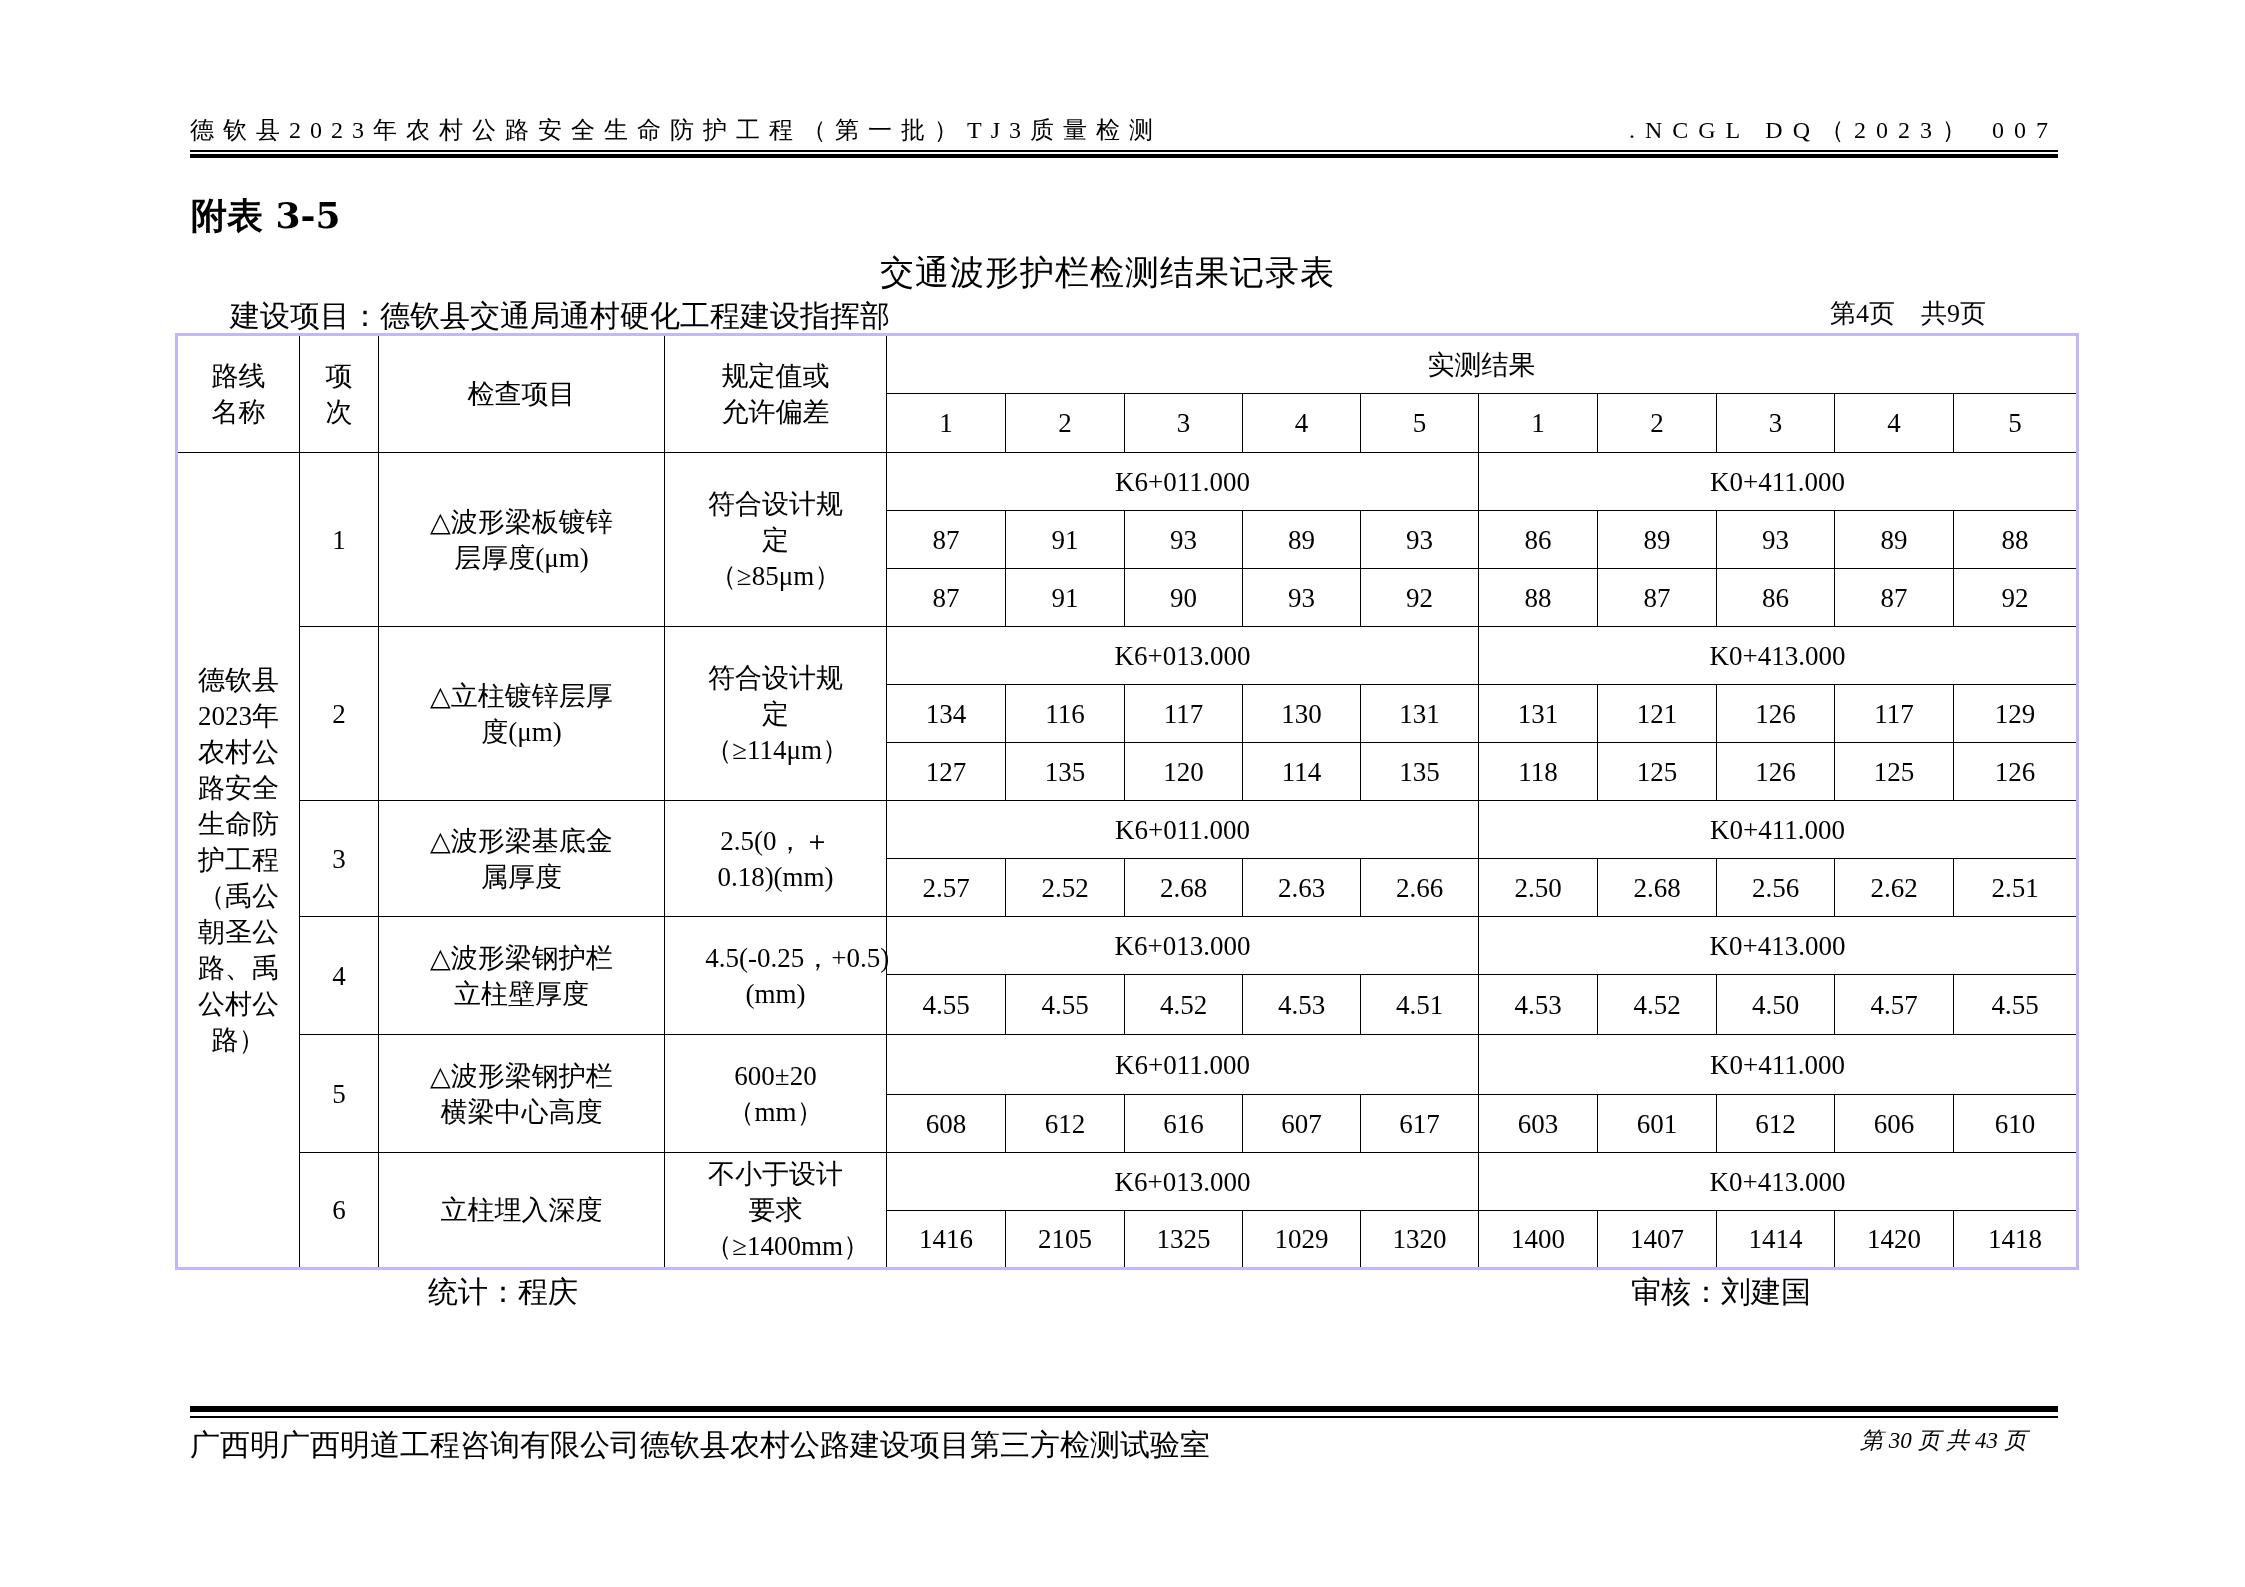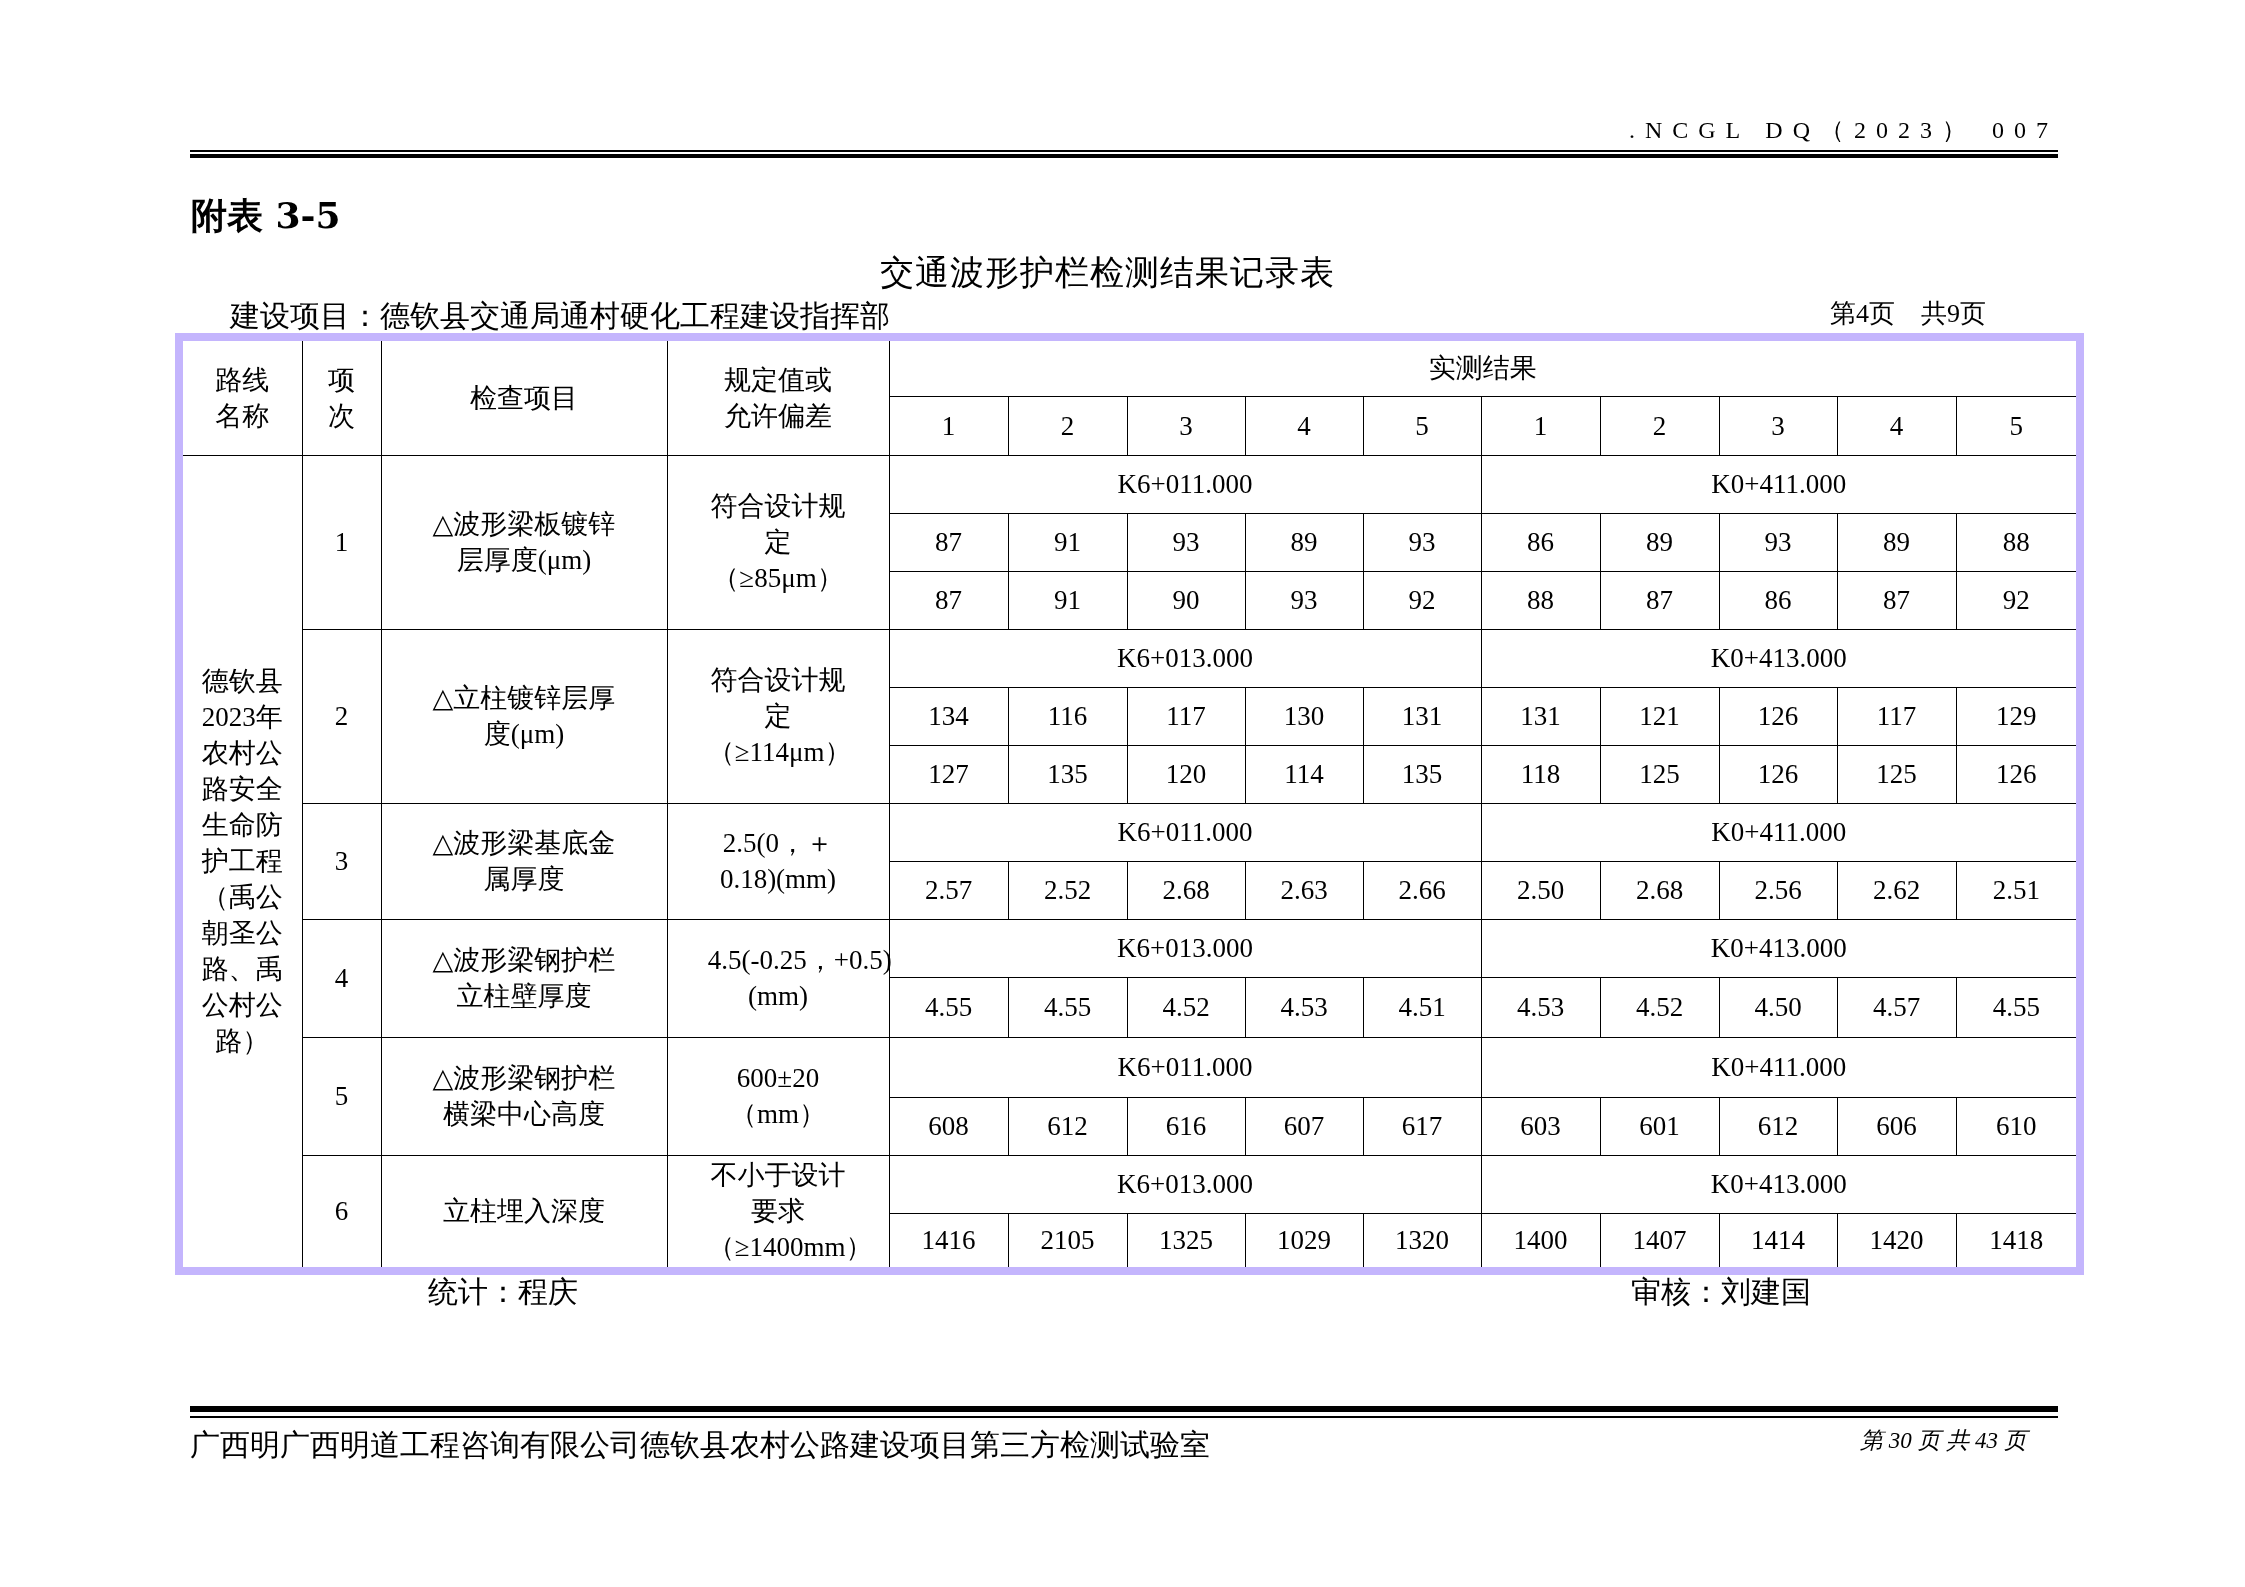--- a/index.html
+++ b/index.html
@@ -8,31 +8,32 @@
   .abs{position:absolute;}
   #hdr{left:190px;top:114px;width:1868px;height:30px;font-size:24px;letter-spacing:9px;white-space:nowrap;}
   #hdr .l{position:absolute;left:0;top:0;}
   #hdr .r{position:absolute;right:0;top:0;letter-spacing:10px;}
   .rule-thin{position:absolute;background:#000;}
   #annex{left:191px;top:192px;font-size:36px;font-weight:bold;font-family:"DejaVu Serif",serif;}
   #title{left:880px;top:250px;font-size:34px;font-family:"DejaVu Serif",serif;letter-spacing:1px;}
   #proj{left:230px;top:296px;font-size:30px;}
   #pageinfo{left:1830px;top:296px;font-size:26px;white-space:pre;}
   table#t{position:absolute;left:175px;top:333px;width:1901px;border-collapse:collapse;table-layout:fixed;
-          border:8px solid #c4b5fd;font-size:27px;}
+          border:3px solid #c4b5fd;font-size:27px;}
   #t td{border:1.5px solid #000;text-align:center;vertical-align:middle;padding:0;line-height:36px;}
   #sig1{left:428px;top:1272px;font-size:30px;font-family:"DejaVu Sans",sans-serif;}
   #sig2{left:1631px;top:1272px;font-size:30px;font-family:"DejaVu Sans",sans-serif;}
   #foot-l{left:190px;top:1425px;font-size:30px;}
   #foot-r{left:1860px;top:1425px;font-size:23px;white-space:pre;font-style:italic;}
 </style>
 </head>
 <body>
 
 <div id="hdr" class="abs">
+  <span class="l">德钦县2023年农村公路安全生命防护工程（第一批）TJ3质量检测</span>
   <span class="r">.NCGL DQ（2023） 007</span>
 </div>
 <div class="rule-thin" style="left:190px;top:150px;width:1868px;height:2px;"></div>
 <div class="rule-thin" style="left:190px;top:154px;width:1868px;height:4px;"></div>
 
 <div id="annex" class="abs">附表 3-5</div>
 <div id="title" class="abs">交通波形护栏检测结果记录表</div>
 <div id="proj" class="abs">建设项目：德钦县交通局通村硬化工程建设指挥部</div>
 <div id="pageinfo" class="abs">第4页　共9页</div>
 

